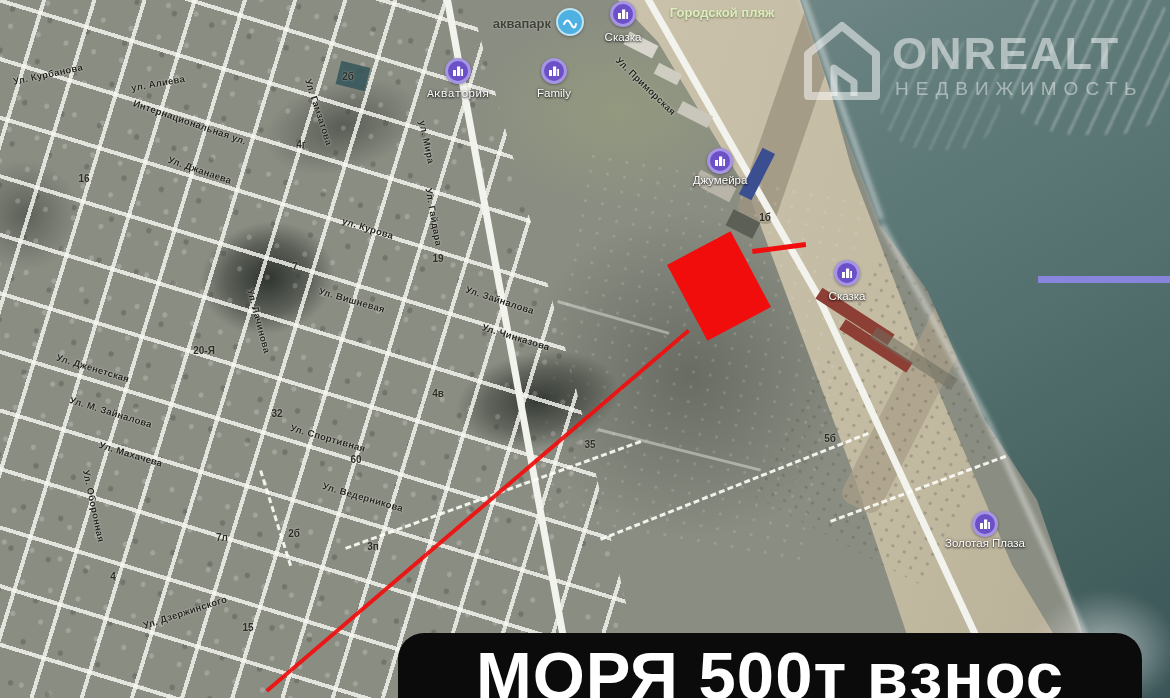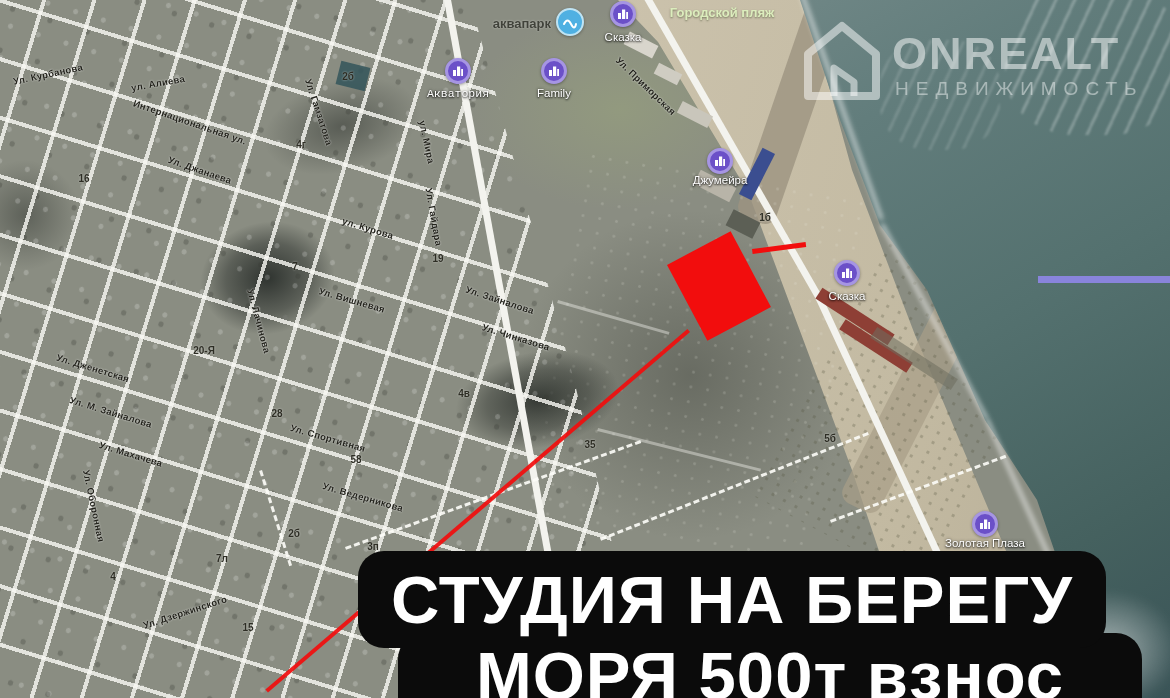--- a/index.html
+++ b/index.html
@@ -190,31 +190,31 @@
       <span class="street-label" style="left: 259px; top: 321px; transform: translate(-50%, -50%) rotate(75deg);">Ул. Лачинова</span>
       <span class="street-label" style="left: 94px; top: 506px; transform: translate(-50%, -50%) rotate(78deg);">Ул. Оборонная</span>
       <span class="street-label" style="left: 185px; top: 612px; transform: translate(-50%, -50%) rotate(-18deg);">Ул. Дзержинского</span>
       <span class="street-label" style="left: 646px; top: 86px; transform: translate(-50%, -50%) rotate(44deg);">Ул. Приморская</span>
       <span class="plot-number" style="left: 348px; top: 76px;">2б</span>
       <span class="plot-number" style="left: 301px; top: 144px;">4г</span>
       <span class="plot-number" style="left: 84px; top: 178px;">16</span>
       <span class="plot-number" style="left: 295px; top: 266px;">7</span>
       <span class="plot-number" style="left: 438px; top: 258px;">19</span>
       <span class="plot-number" style="left: 204px; top: 350px;">20-Я</span>
-      <span class="plot-number" style="left: 277px; top: 413px;">28</span>
-      <span class="plot-number" style="left: 438px; top: 393px; margin-left: 26px;">4в</span>
-      <span class="plot-number" style="left: 356px; top: 459px;">58</span>
+      <span class="plot-number" style="left: 277px; top: 413px;">32</span>
+      <span class="plot-number" style="left: 438px; top: 393px;">4в</span>
+      <span class="plot-number" style="left: 356px; top: 459px;">60</span>
       <span class="plot-number" style="left: 294px; top: 533px;">2б</span>
       <span class="plot-number" style="left: 590px; top: 444px;">35</span>
       <span class="plot-number" style="left: 830px; top: 438px;">5б</span>
       <span class="plot-number" style="left: 373px; top: 546px;">3п</span>
       <span class="plot-number" style="left: 765px; top: 217px;">1б</span>
       <span class="plot-number" style="left: 113px; top: 576px;">4</span>
       <span class="plot-number" style="left: 248px; top: 627px;">15</span>
-      <span class="plot-number" style="left: 222px; top: 558px;">7л</span>
+      <span class="plot-number" style="left: 222px; top: 537px;">7л</span>
       <span class="pin" style="left: 623px; top: 14px;">
         <svg width="12" height="12" viewBox="0 0 12 12">
           <path fill="#ffffff" d="M1 11V5h3v6zM5 11V1.5h3.2V11zM9.2 11V4H11v7z"></path>
         </svg>
       </span>
       <span class="pin-label" style="left: 623px; top: 31px;">Сказка</span>
       <span class="pin" style="left: 458px; top: 71px;">
         <svg width="12" height="12" viewBox="0 0 12 12">
           <path fill="#ffffff" d="M1 11V5h3v6zM5 11V1.5h3.2V11zM9.2 11V4H11v7z"></path>
         </svg>
@@ -248,20 +248,17 @@
 
   <div id="watermark">
     <svg id="wm-icon" width="80" height="82" viewBox="0 0 80 82">
       <path d="M40 6 L74 34 L74 76 L6 76 L6 34 Z" fill="none" stroke="rgba(255,255,255,.5)" stroke-width="8" stroke-linejoin="round"></path>
       <path d="M32 76 V48 L52 62 V76" fill="none" stroke="rgba(255,255,255,.5)" stroke-width="7" stroke-linejoin="round"></path>
     </svg>
     <div id="wm-brand">ONREALT</div>
     <div id="wm-sub">НЕДВИЖИМОСТЬ</div>
   </div>
 
-  <div id="caption-box1">
-    <span class="caption-text">СТУДИЯ НА БЕРЕГУ</span>
-  </div>
   <div id="caption-box2">
     <span class="caption-text">МОРЯ 500т взнос</span>
   </div>
 
 </div>
 
 </body></html>

